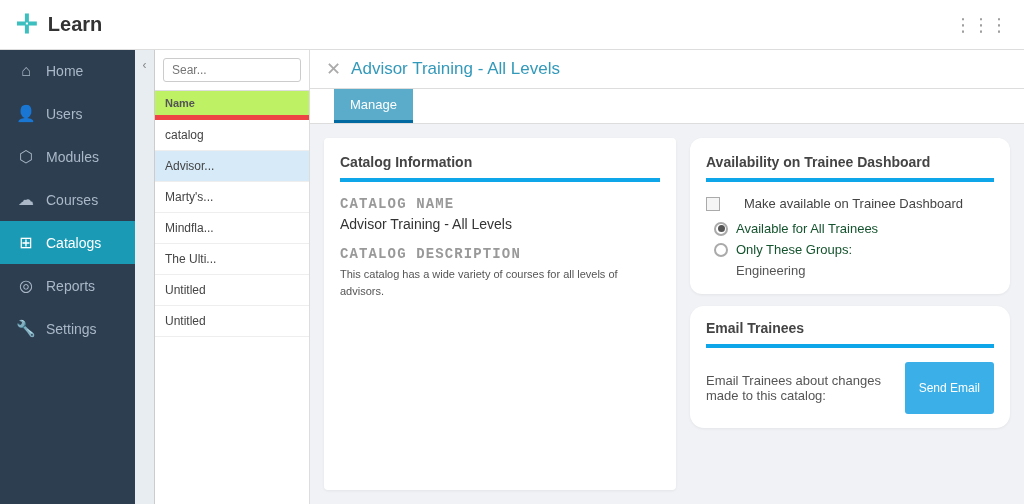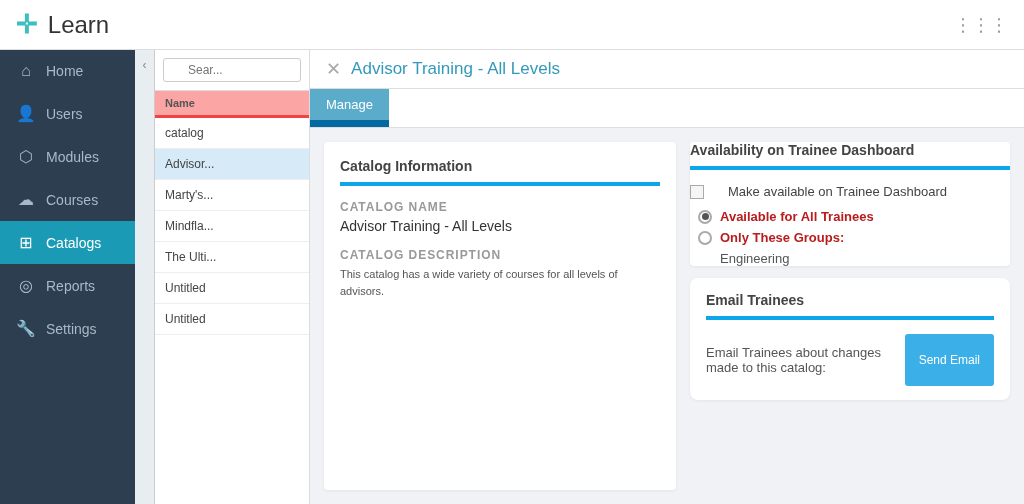--- a/index.html
+++ b/index.html
@@ -20,22 +20,22 @@
       display: flex;
       align-items: center;
       gap: 10px;
     }
     .logo-icon {
       color: #3dbfbf;
       font-size: 26px;
       font-weight: bold;
     }
     .logo-text {
-      font-size: 24px;
-      font-weight: 400;
+      font-size: 20px;
+      font-weight: 700;
       color: #333;
     }
     .grid-icon {
       color: #999;
       font-size: 18px;
     }
 
     
     .main-layout {
       display: flex;
@@ -95,33 +95,33 @@
       border-right: 1px solid #ddd;
       display: flex;
       flex-direction: column;
     }
     .list-search {
       padding: 8px;
       border-bottom: 1px solid #ddd;
     }
     .list-search input {
       width: 100%;
-      padding: 4px 24px;
+      padding: 4px 8px;
       border: 1px solid #ccc;
       border-radius: 3px;
       font-size: 12px;
       color: #666;
     }
     .list-header {
       padding: 6px 10px;
       font-size: 11px;
       font-weight: 600;
       color: #555;
-      background: #fca5a5;
-      border-bottom: 3px solid #ef4444;
+      background: #bef264;
+      border-bottom: 5px solid #ef4444;
     }
     .list-item {
       padding: 8px 10px;
       font-size: 12px;
       color: #444;
       border-bottom: 1px solid #eee;
       cursor: pointer;
       white-space: nowrap;
       overflow: hidden;
       text-overflow: ellipsis;
@@ -168,21 +168,22 @@
     .tab {
       padding: 8px 16px;
       font-size: 13px;
       cursor: pointer;
       color: #555;
       border-bottom: 3px solid transparent;
     }
     .tab.active {
       color: #fff;
       background: #5aacca;
-      border-bottom: 7px solid #0369a1;
+      border-bottom: 3px solid #0369a1;
+      margin-left: 24px;
     }
 
     
     .panels {
       display: flex;
       gap: 14px;
       padding: 14px;
       flex: 1;
       overflow-y: auto;
     }
@@ -197,26 +198,27 @@
     }
     .panel-title {
       font-size: 14px;
       font-weight: 600;
       color: #444;
       margin-bottom: 14px;
       padding-bottom: 8px;
       border-bottom: 4px solid #0ea5e9;
     }
     .field-label {
-      font-size: 12px;
+      font-size: 14px;
       font-weight: 700;
       letter-spacing: 0.08em;
       color: #999;
       text-transform: uppercase;
       margin-bottom: 4px;
+      font-family: Liberation Mono, monospace;
     }
     .field-value {
       font-size: 14px;
       font-weight: 500;
       color: #333;
       margin-bottom: 14px;
     }
     .field-value.desc {
       font-size: 11px;
       font-weight: 400;
@@ -226,21 +228,22 @@
 
     
     .avail-panel {
       flex: 1;
       display: flex;
       flex-direction: column;
       gap: 12px;
     }
     .avail-card {
       background: #fff;
-      border-radius: 4px;
+      border-radius: 12px;
+      padding: 16px;
       box-shadow: 0 1px 3px rgba(0,0,0,0.06);
     }
     .checkbox-row {
       display: flex;
       align-items: center;
       gap: 24px;
       margin-bottom: 10px;
     }
     .checkbox-box {
       width: 14px;
@@ -268,31 +271,30 @@
     }
     .radio-dot.filled::after {
       content: '';
       width: 7px;
       height: 7px;
       background: #555;
       border-radius: 50%;
     }
     .radio-label {
       font-size: 13px;
-      color: #b91c1c;
-      font-weight: bold;
+      color: #14532d;
     }
     .radio-sub {
       padding-left: 30px;
       font-size: 13px;
       color: #555;
     }
     .email-card {
       background: #fff;
-      border-radius: 8px;
+      border-radius: 14px;
       padding: 14px 16px;
       box-shadow: 0 1px 3px rgba(0,0,0,0.06);
     }
     .email-row {
       display: flex;
       align-items: center;
       justify-content: space-between;
       margin-top: 8px;
     }
     .email-text {

